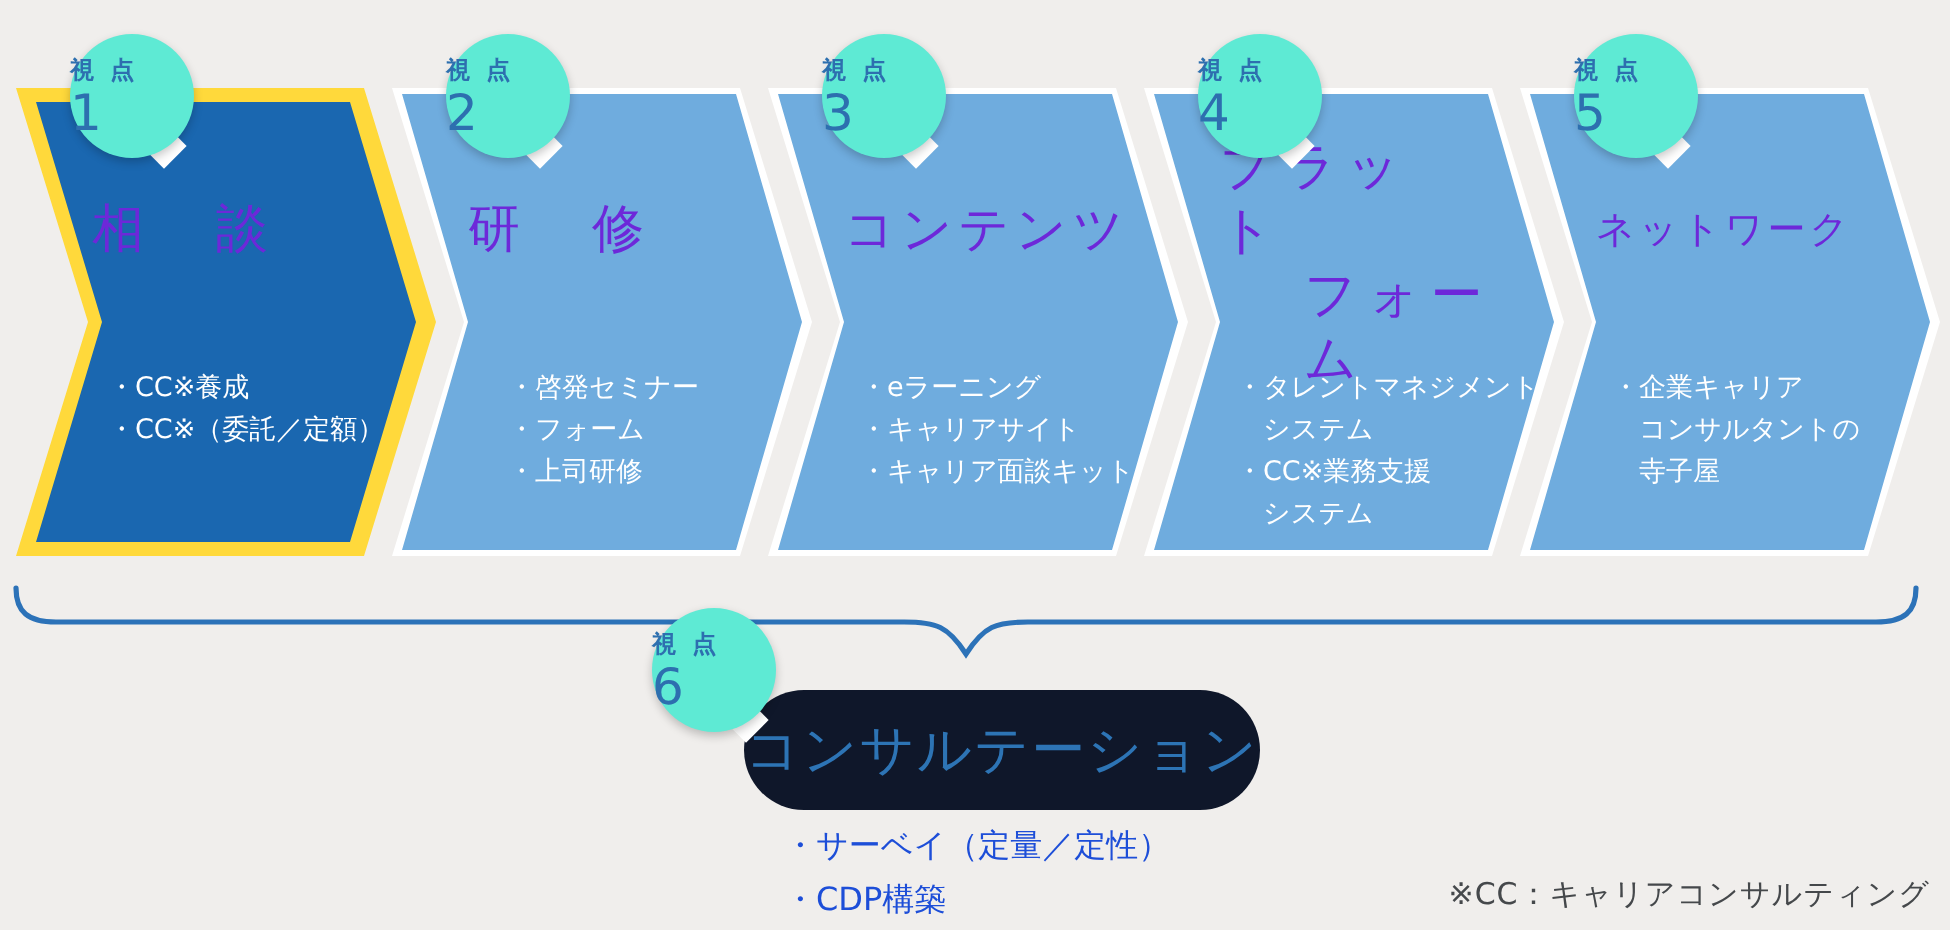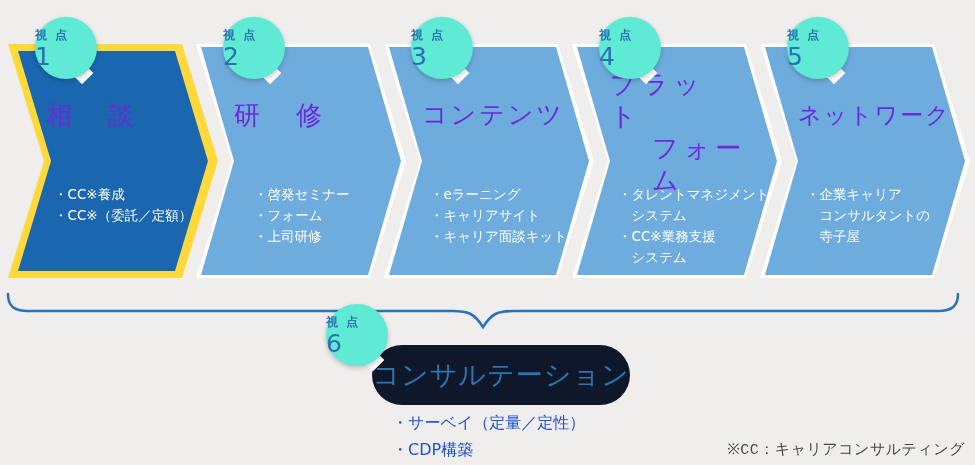--- a/index.html
+++ b/index.html
@@ -25,21 +25,21 @@
   .chev.first .inner { left:10px; top:7px; width:190px; height:220px; background:#1A67B0; }
   .chev.light { background:#FFFFFF; }
   .chev.light .inner { left:5px; top:3px; width:200px; height:228px; background:#6FACDE; }
 
   .chev-title {
     position:absolute; left:38px; right:14px; top:55px;
     text-align:left; color:#6d28d9;
     font-size:26px; letter-spacing:5px; line-height:32px;
     z-index:2; white-space:nowrap;
   }
-  .chev-title.small { font-size:23px; letter-spacing:2px; }
+  .chev-title.small { font-size:19px; letter-spacing:2px; }
   .chev-title.mid   { font-size:25px; letter-spacing:3px; }
   .chev-title.twoline { top:24px; white-space:normal; }
   .chev-title .t-line { display:block; }
   .chev-title .t-line.l1 { padding-right:42px; }
   .chev-title .t-line.l2 { padding-left:42px; }
 
   .chev-bullets {
     position:absolute; left:46px; right:6px; top:140px;
     color:#FFFFFF; font-size:13.5px; line-height:21px;
     z-index:2; text-align:left;
@@ -77,21 +77,20 @@
   .consult-bullets {
     position:absolute; left:392px; top:409px; z-index:3;
     color:#1d4ed8; font-size:16px; line-height:27px; text-align:left;
   }
 
   
   .footnote {
     position:absolute; right:10px; top:438px;
     color:#45484B; font-size:15px; letter-spacing:0.5px;
     z-index:3;
-    font-family:Liberation Mono, monospace;
   }
 </style>
 </head>
 <body>
 
 <div class="stage">
 
   <div class="chev first" style="left:8px;">
     <div class="inner"></div>
     <div class="chev-title">相　談</div>

